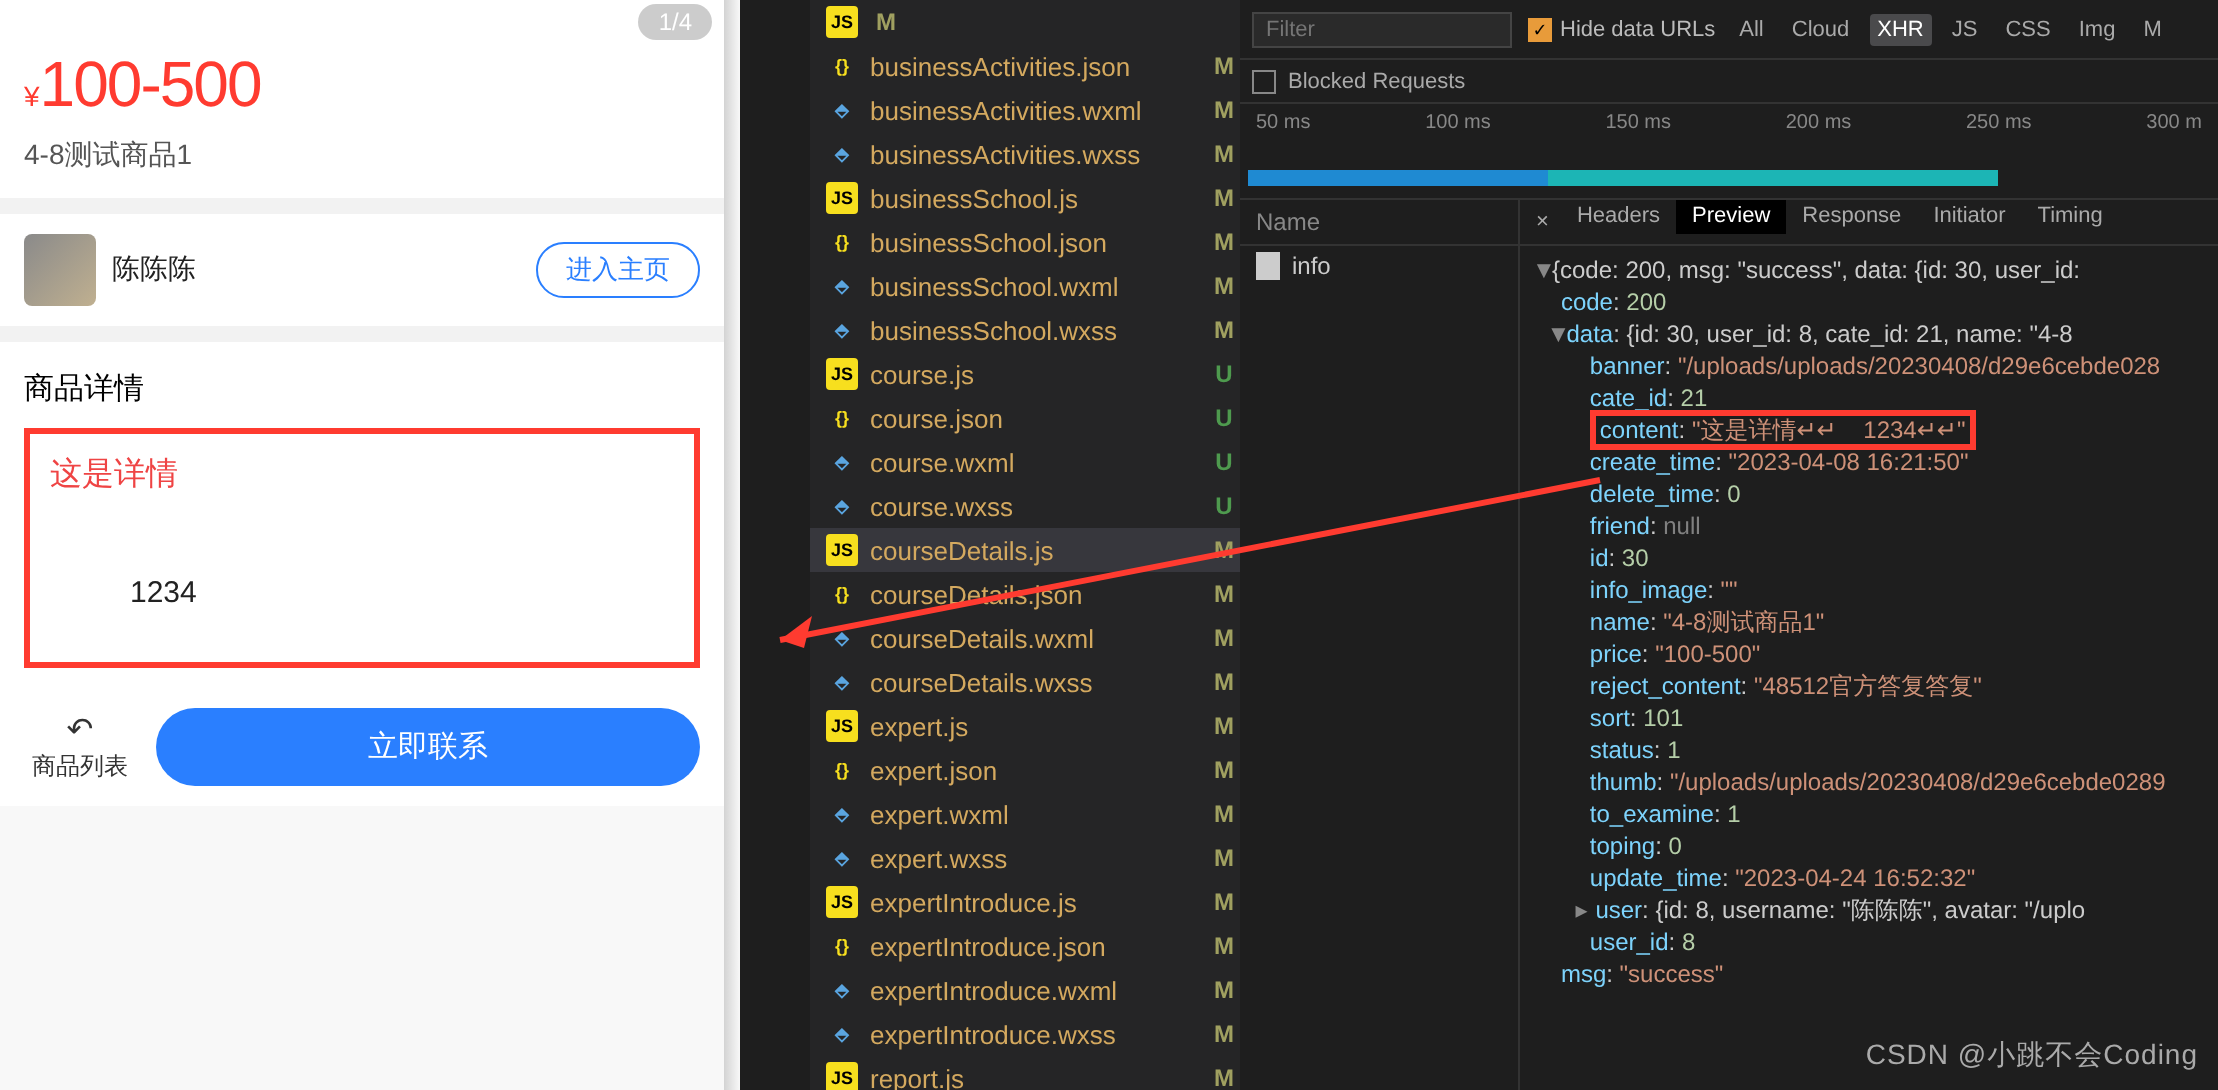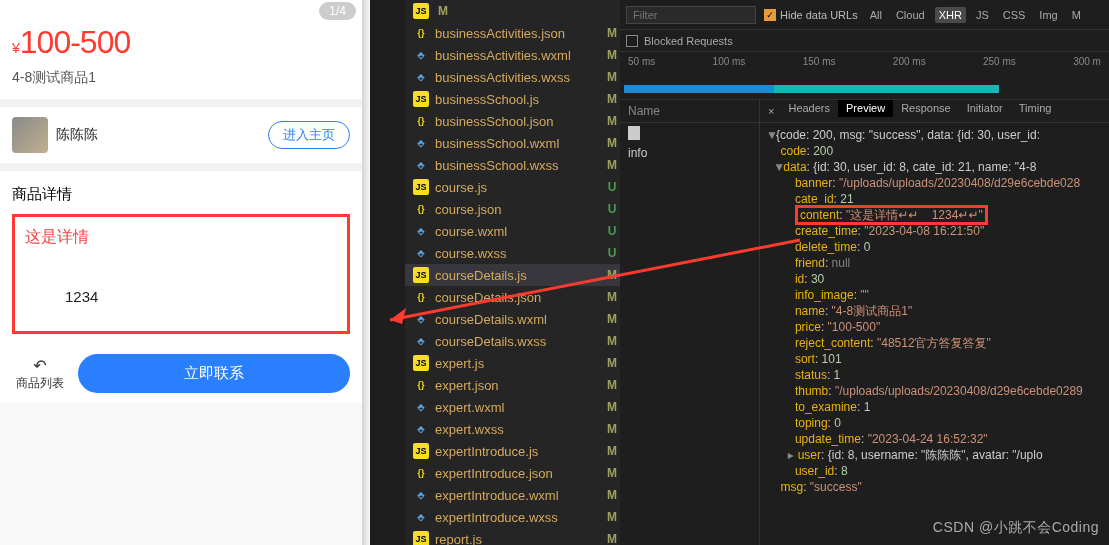--- a/index.html
+++ b/index.html
@@ -50,29 +50,29 @@
 .ft { padding: 2px 4px; }
 .ft.active { background: #4a4a4c; border-radius: 2px; color: #fff; }
 .dev-row2 { display: flex; align-items: center; height: 22px; padding: 0 6px; border-bottom: 1px solid #333; gap: 6px; color: #aaa; font-size: 11px; }
 .cb-empty { width: 12px; height: 12px; border: 1px solid #888; }
 .timeline { height: 48px; border-bottom: 1px solid #333; position: relative; }
 .tl-marks { display: flex; justify-content: space-between; padding: 4px 8px; font-size: 10px; color: #888; }
 .tl-bar { position: absolute; bottom: 6px; left: 4px; right: 110px; height: 8px; background: linear-gradient(to right, #1f8ad2 0%, #1f8ad2 40%, #1cb5b5 40%, #1cb5b5 100%); }
 .dev-cols { display: flex; height: calc(100% - 96px); }
 .name-col { width: 140px; border-right: 1px solid #333; }
 .name-hdr { padding: 4px 8px; border-bottom: 1px solid #333; color: #888; }
-.name-row { display: flex; align-items: flex-start; padding: 3px 8px; gap: 6px; flex-direction: column; }
+.name-row { display: flex; align-items: flex-end; padding: 3px 8px; gap: 6px; }
 .doc-icon { width: 12px; height: 14px; background: #ccc; }
 .detail-col { flex: 1; display: flex; flex-direction: column; overflow: hidden; }
 .detail-tabs { display: flex; gap: 2px; padding: 2px 4px; border-bottom: 1px solid #333; font-size: 11px; }
 .dt { padding: 3px 8px; color: #aaa; }
 .dt.active { background: #000; color: #fff; }
 .close-x { color: #aaa; padding: 3px 4px; }
 .json-view { flex: 1; padding: 4px 6px; font-family: Consolas, monospace; font-size: 12px; line-height: 16px; overflow: hidden; white-space: pre; }
-.k { color: #eab308; }
+.k { color: #7dd3fc; }
 .s { color: #ce9178; }
 .n { color: #b5cea8; }
 .p { color: #ccc; }
 .kw { color: #808080; }
 .arrow { color: #888; display: inline-block; width: 10px; }
 .hl-box { border: 3px solid #ff3b30; padding: 0 2px; display: inline; }
 
 
 .red-arrow { position: absolute; left: 370px; top: 220px; width: 440px; height: 120px; pointer-events: none; }
 

